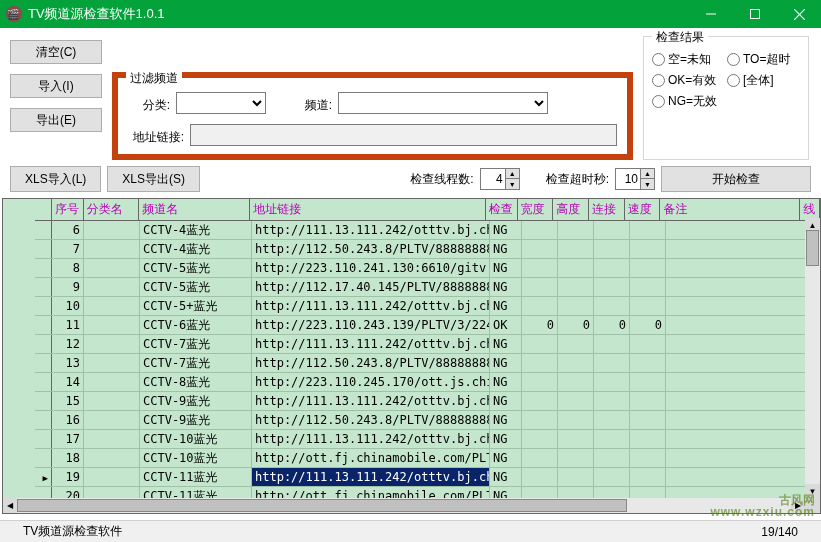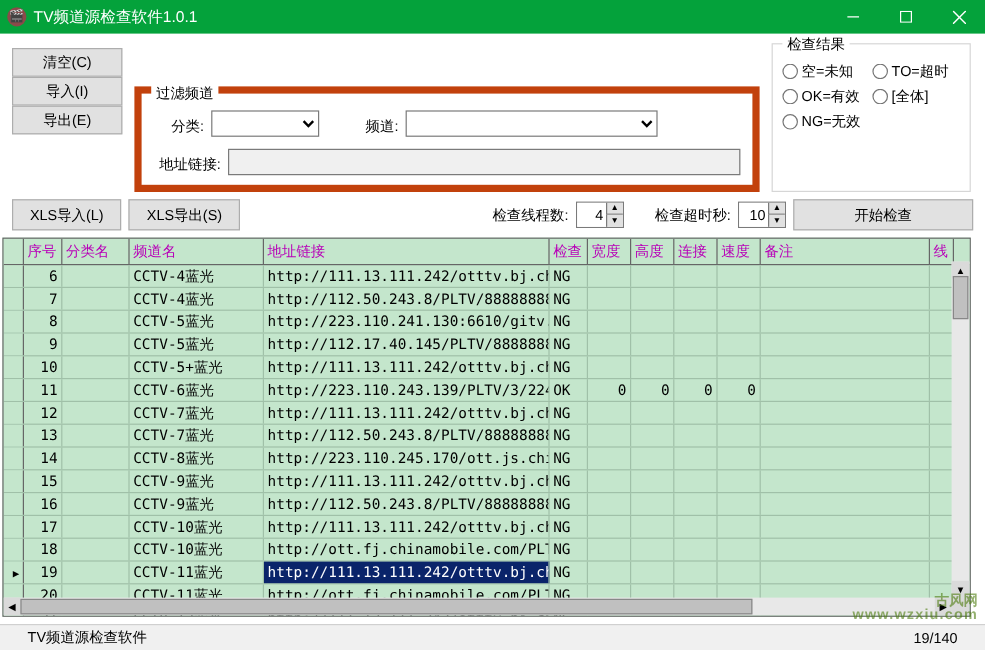--- a/index.html
+++ b/index.html
@@ -5,21 +5,21 @@
 * { box-sizing: border-box; margin: 0; padding: 0; font-family: "Microsoft YaHei", "SimSun", sans-serif; font-size: 12px; }
 body { width: 821px; height: 542px; background: #fff; position: relative; }
 
 .titlebar { height: 28px; background: #04a23b; color: #fff; display: flex; align-items: center; padding-left: 6px; }
 .titlebar .icon { width: 16px; height: 16px; background: #8b4a4a; border-radius: 50%; margin-right: 6px; display: flex; align-items: center; justify-content: center; font-size: 10px; }
 .titlebar .title { flex: 1; font-size: 13px; }
 .titlebar .winbtn { width: 44px; height: 28px; display: flex; align-items: center; justify-content: center; color: #fff; }
 .titlebar .winbtn svg { stroke: #fff; }
 
 .top-area { padding: 8px 10px 6px 10px; display: flex; gap: 6px; }
-.left-col { width: 92px; display: flex; flex-direction: column; }
+.left-col { width: 92px; display: flex; flex-direction: column; gap: 10px; }
 .left-col button { height: 24px; background: #e1e1e1; border: 1px solid #adadad; font-size: 12px; }
 .left-col button:first-child { margin-top: 4px; }
 
 .filter-group { flex: 1; border: 6px solid #c2410c; padding: 4px 10px 8px 10px; position: relative; margin-left: 4px; margin-top: 36px; }
 .filter-group .legend { position: absolute; top: -8px; left: 8px; background: #fff; padding: 0 4px; }
 .filter-group .row { display: flex; align-items: flex-end; margin-top: 10px; gap: 6px; }
 .filter-group label { width: 42px; text-align: right; }
 .filter-group select { height: 22px; border: 1px solid #7a7a7a; background: #fff; }
 .filter-group .sel1 { width: 90px; }
 .filter-group .sel2 { width: 210px; }
@@ -35,21 +35,21 @@
 .mid-row button { height: 26px; padding: 0 14px; background: #e1e1e1; border: 1px solid #adadad; font-size: 12px; }
 .mid-row .spacer { flex: 1; }
 .mid-row .spinner-lbl { margin-left: 6px; }
 .mid-row .spinner { width: 40px; height: 22px; display: flex; align-items: center; border: 1px solid #7a7a7a; }
 .mid-row .spinner input { width: 24px; border: none; text-align: right; padding-right: 2px; height: 20px; outline: none; }
 .mid-row .spinner .spbtns { width: 14px; display: flex; flex-direction: column; }
 .mid-row .spinner .spbtns span { height: 10px; background: #e1e1e1; border-left: 1px solid #7a7a7a; display: flex; align-items: center; justify-content: center; font-size: 7px; line-height: 1; }
 .mid-row .spinner .spbtns span:first-child { border-bottom: 1px solid #7a7a7a; }
 .mid-row .start-btn { width: 150px; margin-left: auto; }
 
-.grid-wrap { margin: 0 12px 0 2px; height: 316px; border: 1px solid #666; background: #c4e6cc; position: relative; overflow: hidden; }
+.grid-wrap { margin: 0 0 0 2px; height: 316px; border: 1px solid #666; background: #c4e6cc; position: relative; overflow: hidden; padding-left: 32px; }
 .grid-head { display: flex; background: #c4e6cc; border-bottom: 1px solid #666; }
 .grid-head .hcell { border-right: 1px solid #666; padding: 2px 3px; color: #b800b8; font-size: 12px; overflow: hidden; white-space: nowrap; }
 .grid-body { height: 296px; overflow: hidden; }
 .grid-row { display: flex; border-bottom: 1px solid #a0c0a8; }
 .grid-row .cell { border-right: 1px solid #a0c0a8; padding: 1px 3px; font-size: 12px; font-family: "SimSun", monospace; overflow: hidden; white-space: nowrap; height: 18px; line-height: 16px; }
 .grid-row .rowhead { background: #c4e6cc; border-right: 1px solid #666; text-align: right; width: 17px; }
 .grid-row.current .rowhead::before { content: "▶"; font-size: 9px; }
 .grid-row .c-seq { width: 32px; text-align: right; }
 .grid-row .c-cat { width: 56px; }
 .grid-row .c-chan { width: 112px; }

